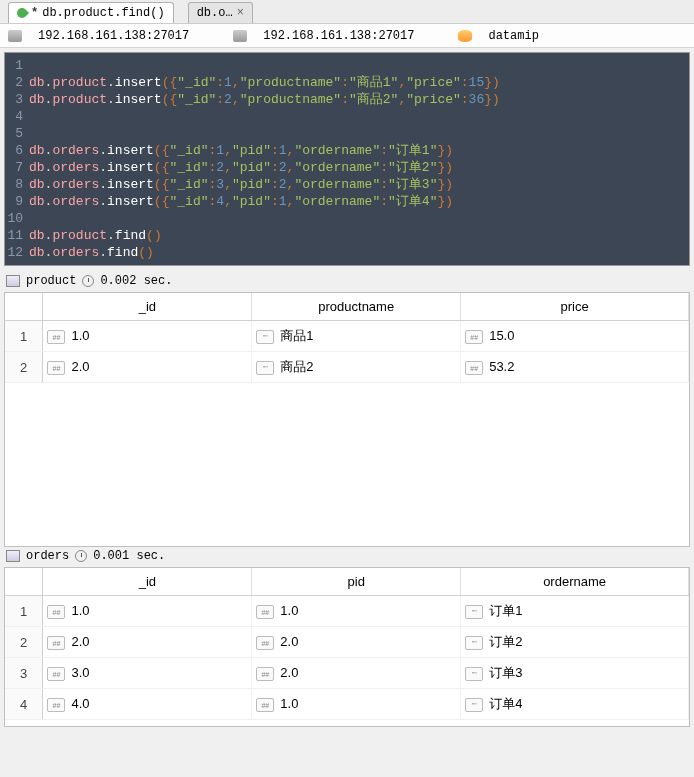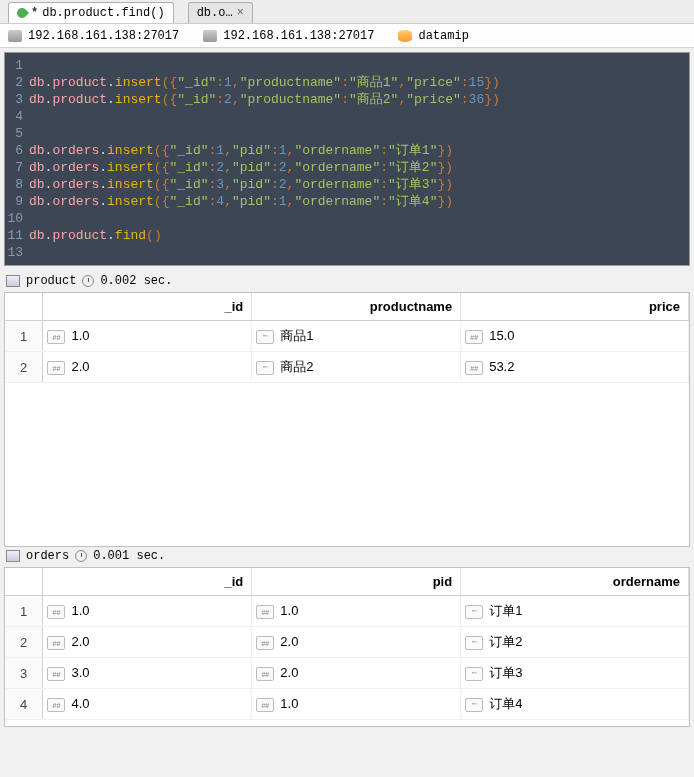--- a/index.html
+++ b/index.html
@@ -3,42 +3,42 @@
 <meta charset="utf-8">
 <style>
 * { margin: 0; padding: 0; box-sizing: border-box; }
 body { font-family: "Segoe UI", Tahoma, sans-serif; font-size: 12px; background: #f0f0f0; width: 694px; height: 777px; overflow: hidden; }
 .tab-bar { display: flex; background: #ededed; border-bottom: 1px solid #ccc; padding: 2px 0 0 8px; height: 24px; align-items: flex-end; }
 .tab { display: flex; align-items: center; padding: 3px 8px; background: #fff; border: 1px solid #b0b0b0; border-bottom: none; border-radius: 3px 3px 0 0; font-family: "Courier New", monospace; font-size: 12px; gap: 4px; margin-right: 2px; }
 .tab.inactive { background: #e4e4e4; margin-left: 12px; }
 .mod { color: #333; font-weight: bold; }
 .leaf { width: 10px; height: 10px; background: #4caf50; border-radius: 50% 0 50% 50%; transform: rotate(45deg); display: inline-block; }
 .close-x { color: #666; }
-.conn-bar { display: flex; align-items: center; padding: 4px 8px; gap: 6px; background: #fdfdfd; border-bottom: 1px solid #d4d4d4; font-family: "Courier New", monospace; font-size: 12px; height: 24px; }
+.conn-bar { display: flex; align-items: center; padding: 4px 8px; gap: 16px; background: #fdfdfd; border-bottom: 1px solid #d4d4d4; font-family: "Courier New", monospace; font-size: 12px; height: 24px; }
 .svr-icon, .db-icon { width: 14px; height: 12px; }
 .svr-icon { background: linear-gradient(#ccc,#999); border-radius: 2px; }
 .db-icon { background: linear-gradient(#fc6,#f93); border-radius: 50%/30%; }
 .editor { background: #3c4654; color: #ddd; font-family: Consolas, "Courier New", monospace; font-size: 13px; padding: 4px 0; margin: 4px; border: 1px solid #999; }
 .line { display: flex; line-height: 17px; }
 .gutter { width: 24px; text-align: right; color: #8a98ad; padding-right: 6px; user-select: none; }
 .code { white-space: pre; }
 .w { color: #fca5a5; margin-top: 12px; }
-.y { color: #eab308; }
+.y { color: #ffffff; }
 .g { color: #a5c261; }
 .o { color: #cc7832; }
 .n { color: #6897bb; }
 .p { color: #ddd; }
 .section { margin: 0 4px; }
 .sec-head { display: flex; align-items: center; gap: 6px; padding: 4px 2px; font-family: "Courier New", monospace; font-size: 12px; }
 .grid-icon { width: 14px; height: 12px; border: 1px solid #888; background: linear-gradient(#eef,#ccd); display: inline-block; }
 .clock { width: 12px; height: 12px; border: 1px solid #888; border-radius: 50%; position: relative; display: inline-block; }
 .clock::after { content: ""; position: absolute; left: 5px; top: 2px; width: 1px; height: 4px; background: #555; }
 .table-wrap { background: #fff; border: 1px solid #c0c0c0; }
 .grid { width: 100%; border-collapse: collapse; font-size: 13px; }
-.grid th { text-align: right; font-weight: bold; padding: 6px 8px; border-right: 1px solid #e0e0e0; border-bottom: 1px solid #d0d0d0; background: #fff; }
+.grid th { text-align: center; font-weight: normal; padding: 6px 8px; border-right: 1px solid #e0e0e0; border-bottom: 1px solid #d0d0d0; background: #fff; }
 .grid td { padding: 6px 4px; border-right: 1px solid #f0f0f0; border-bottom: 1px solid #f0f0f0; }
 .rownum { width: 20px; text-align: center; color: #444; border-right: 1px solid #d0d0d0 !important; background: #fafafa; }
 .corner { width: 20px; background: #fafafa; border-right: 1px solid #d0d0d0 !important; }
 .type-badge { display: inline-block; width: 18px; height: 14px; border: 1px solid #bbb; border-radius: 2px; font-size: 7px; color: #888; text-align: center; line-height: 14px; vertical-align: middle; margin-right: 6px; background: #fafafa; }
 .product-area { height: 275px; }
 .product-area .table-wrap { height: 255px; overflow: auto; }
 .orders-area .table-wrap { height: 160px; overflow: auto; }
 .col-id { width: 110px; }
 .col-c2 { width: 110px; }
 .col-c3 { width: 120px; }
@@ -108,22 +108,22 @@
     </div>
     <div class="line">
       <span class="gutter">10</span>
       <span class="code"></span>
     </div>
     <div class="line">
       <span class="gutter">11</span>
       <span class="code"><span class="w">db</span><span class="p">.</span><span class="w">product</span><span class="p">.</span><span class="y">find</span><span class="o">(</span><span class="o">)</span></span>
     </div>
     <div class="line">
-      <span class="gutter">13</span>
-      <span class="code"></span>
+      <span class="gutter">12</span>
+      <span class="code"><span class="w">db</span><span class="p">.</span><span class="w">orders</span><span class="p">.</span><span class="y">find</span><span class="o">(</span><span class="o">)</span></span>
     </div>
   </div>
 
 <div class="section product-area">
   <div class="sec-head">
     <span class="grid-icon"></span>
     <span>product</span>
     <span class="clock"></span>
     <span>0.002 sec.</span>
   </div>

